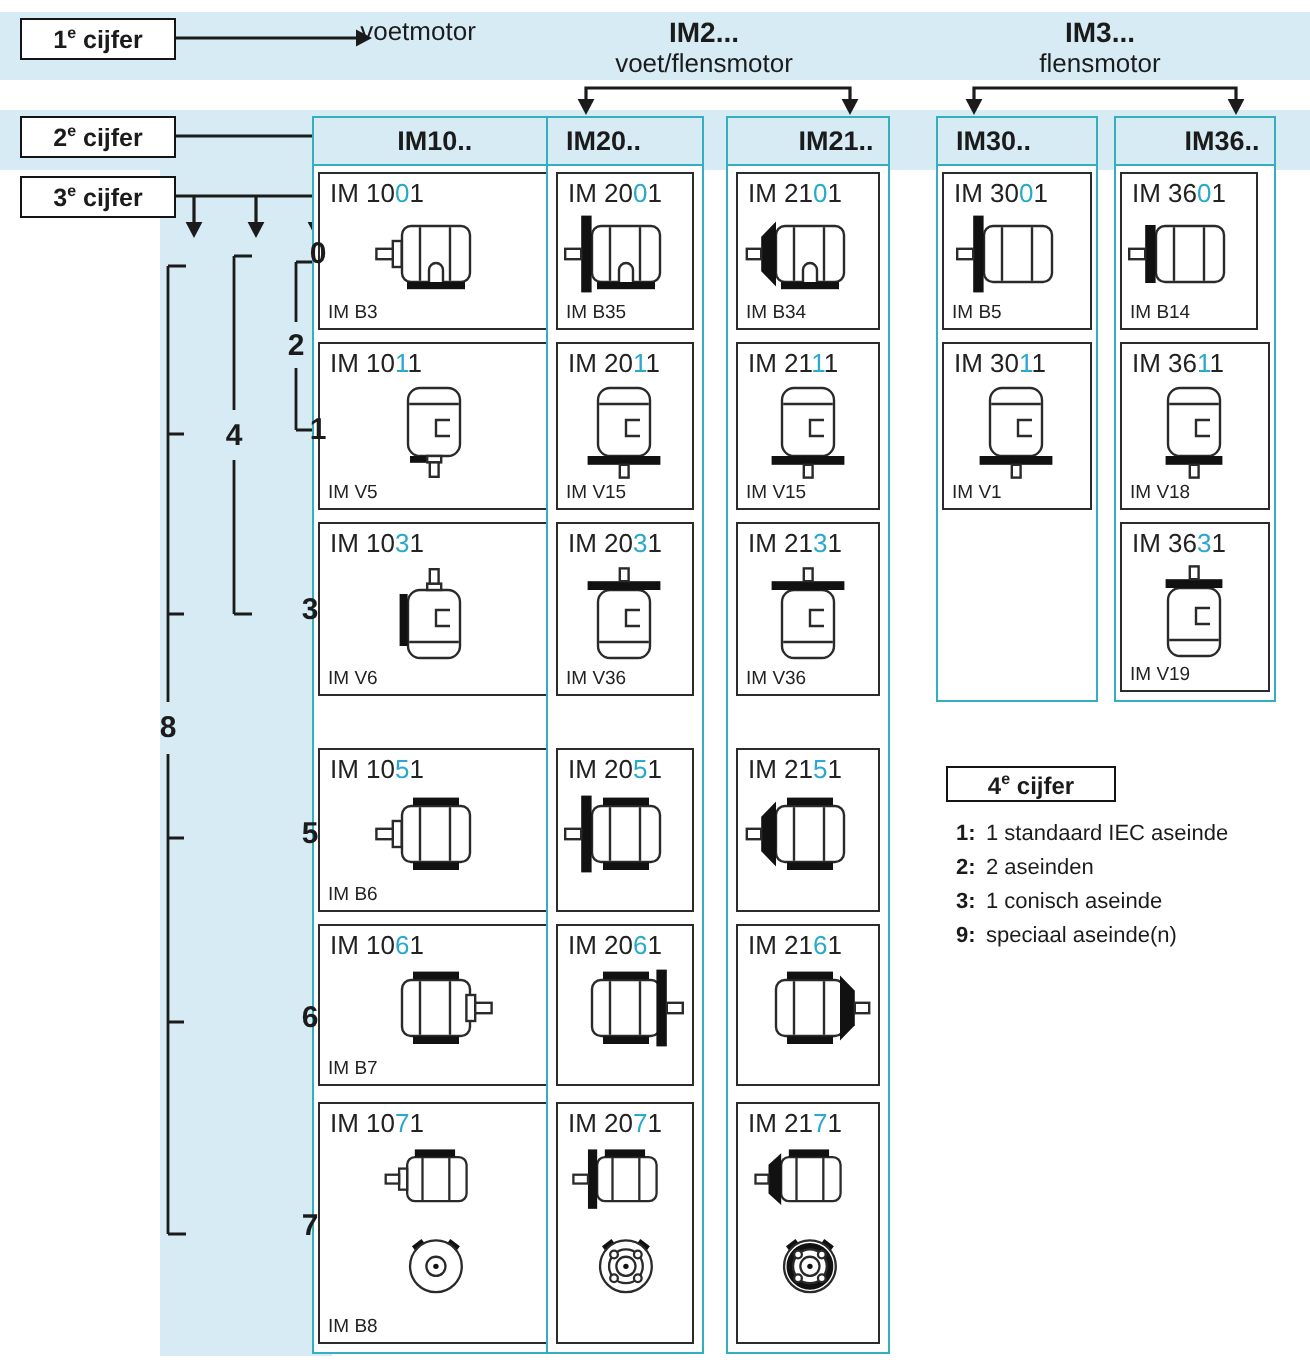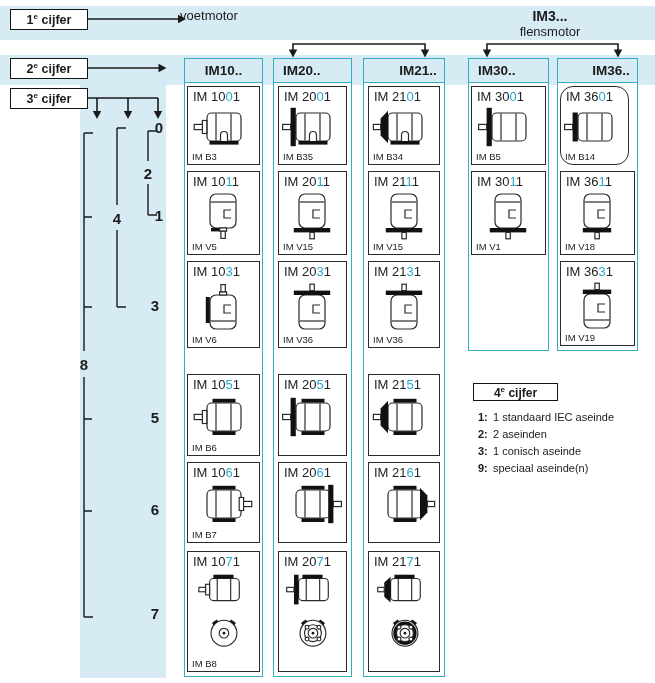--- a/index.html
+++ b/index.html
@@ -77,37 +77,41 @@
   <div class="cbox" style="top:58px;">
     <span><span>2</span><sup>e</sup><span> cijfer</span></span>
   </div>
   <div class="cbox" style="top:88px;">
     <span><span>3</span><sup>e</sup><span> cijfer</span></span>
   </div>
 
   <div class="grp" style="left:149px;top:9px;width:120px;">
     <div class="st">voetmotor</div>
   </div>
+  <div class="grp" style="left:282px;top:9px;width:140px;">
+    <div class="t">IM2...</div>
+    <div class="st">voet/flensmotor</div>
+  </div>
   <div class="grp" style="left:485px;top:9px;width:130px;">
     <div class="t">IM3...</div>
     <div class="st">flensmotor</div>
   </div>
 
   <div class="legbox">
     <span><span>4</span><sup>e</sup><span> cijfer</span></span>
   </div>
   <div id="legend-items">
       <div class="legitem" style="top: 411px;"><span class="k">1:</span><span>1 standaard IEC aseinde</span></div>
       <div class="legitem" style="top: 428px;"><span class="k">2:</span><span>2 aseinden</span></div>
       <div class="legitem" style="top: 445px;"><span class="k">3:</span><span>1 conisch aseinde</span></div>
       <div class="legitem" style="top: 462px;"><span class="k">9:</span><span>speciaal aseinde(n)</span></div>
     </div>
 
   <div id="columns">
-      <div class="colwrap" style="left: 184px; top: 58px; width: 76.8px; height: 616.8px;">
+      <div class="colwrap" style="left: 156px; top: 58px; width: 76.8px; height: 616.8px; padding-left: 44px;">
         <div class="colhead center">IM10..</div>
         <div class="cell" style="left: 2px; right: 2px; top: 27px; height: 77.2px;">
       <div class="code"><span class="pre">IM 10</span><span class="hl">0</span><span class="post">1</span></div>
       <div class="iconbox">
             <svg width="64" height="48" viewBox="0 0 64 48">
               <rect x="16" y="9" width="34" height="28" rx="4.5" stroke="#2a2a2a" stroke-width="1.2" fill="#fff"></rect>
               <line x1="25" y1="9.6" x2="25" y2="36.4" stroke="#2a2a2a" stroke-width="1.2" fill="none"></line>
               <line x1="40" y1="9.6" x2="40" y2="36.4" stroke="#2a2a2a" stroke-width="1.2" fill="none"></line>
               <path d="M29.5 37 v-6 a3.5 3.5 0 0 1 7 0 V37" stroke="#2a2a2a" stroke-width="1.2" fill="#fff"></path>
               <rect x="18.5" y="37" width="29" height="3.6" fill="#111"></rect>
@@ -416,21 +420,21 @@
               <path d="M40 18 h-7 v8 h7" stroke="#2a2a2a" stroke-width="1.2" fill="none"></path>
               <rect x="13.8" y="36" width="36.4" height="4.4" fill="#111"></rect>
               <rect x="29.9" y="40.4" width="4.4" height="6.4" stroke="#2a2a2a" stroke-width="1.2" fill="#fff"></rect>
             </svg>
           </div>
       <div class="lbl">IM V1</div>
     </div>
       </div>
       <div class="colwrap" style="left: 557px; top: 58px; width: 78.8px; height: 290.8px;">
         <div class="colhead right">IM36..</div>
-        <div class="cell" style="left: 2px; right: 8px; top: 27px; height: 77.2px; border-radius: 13px;">
+        <div class="cell" style="left: 2px; right: 8px; top: 27px; height: 77.2px;">
       <div class="code"><span class="pre">IM 36</span><span class="hl">0</span><span class="post">1</span></div>
       <div class="iconbox">
             <svg width="64" height="48" viewBox="0 0 64 48">
               <rect x="16" y="9" width="34" height="28" rx="4.5" stroke="#2a2a2a" stroke-width="1.2" fill="#fff"></rect>
               <line x1="25" y1="9.6" x2="25" y2="36.4" stroke="#2a2a2a" stroke-width="1.2" fill="none"></line>
               <line x1="40" y1="9.6" x2="40" y2="36.4" stroke="#2a2a2a" stroke-width="1.2" fill="none"></line>
               <rect x="10.6" y="8.5" width="5.2" height="29" fill="#111"></rect>
               <rect x="2.6" y="20.4" width="8" height="5.2" stroke="#2a2a2a" stroke-width="1.2" fill="#fff"></rect>
             </svg>
           </div>

